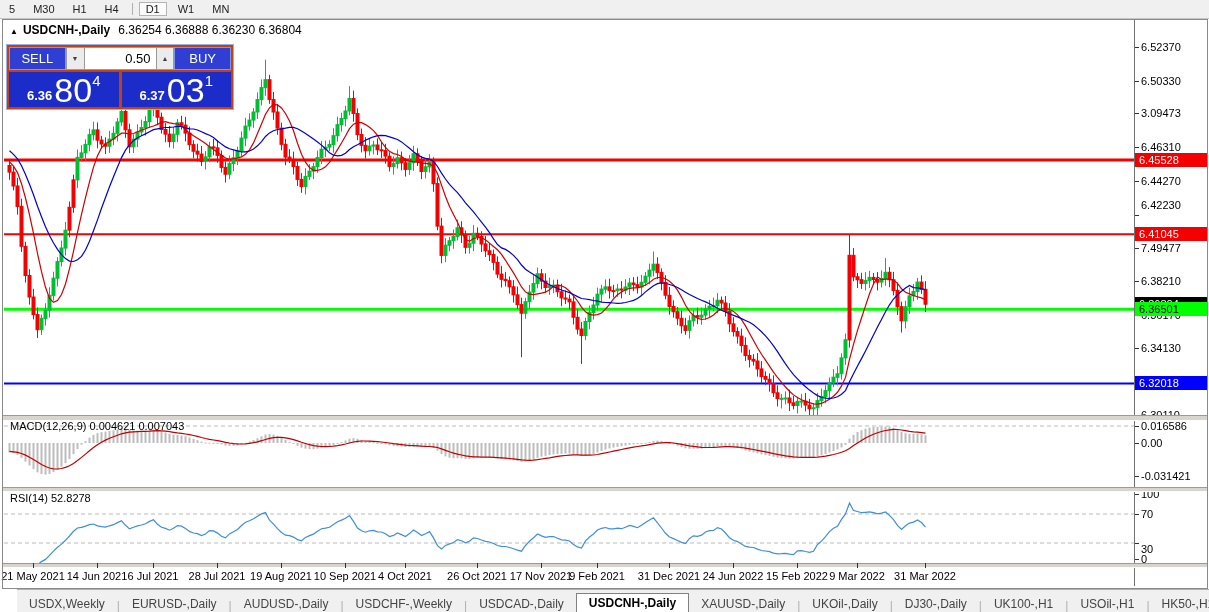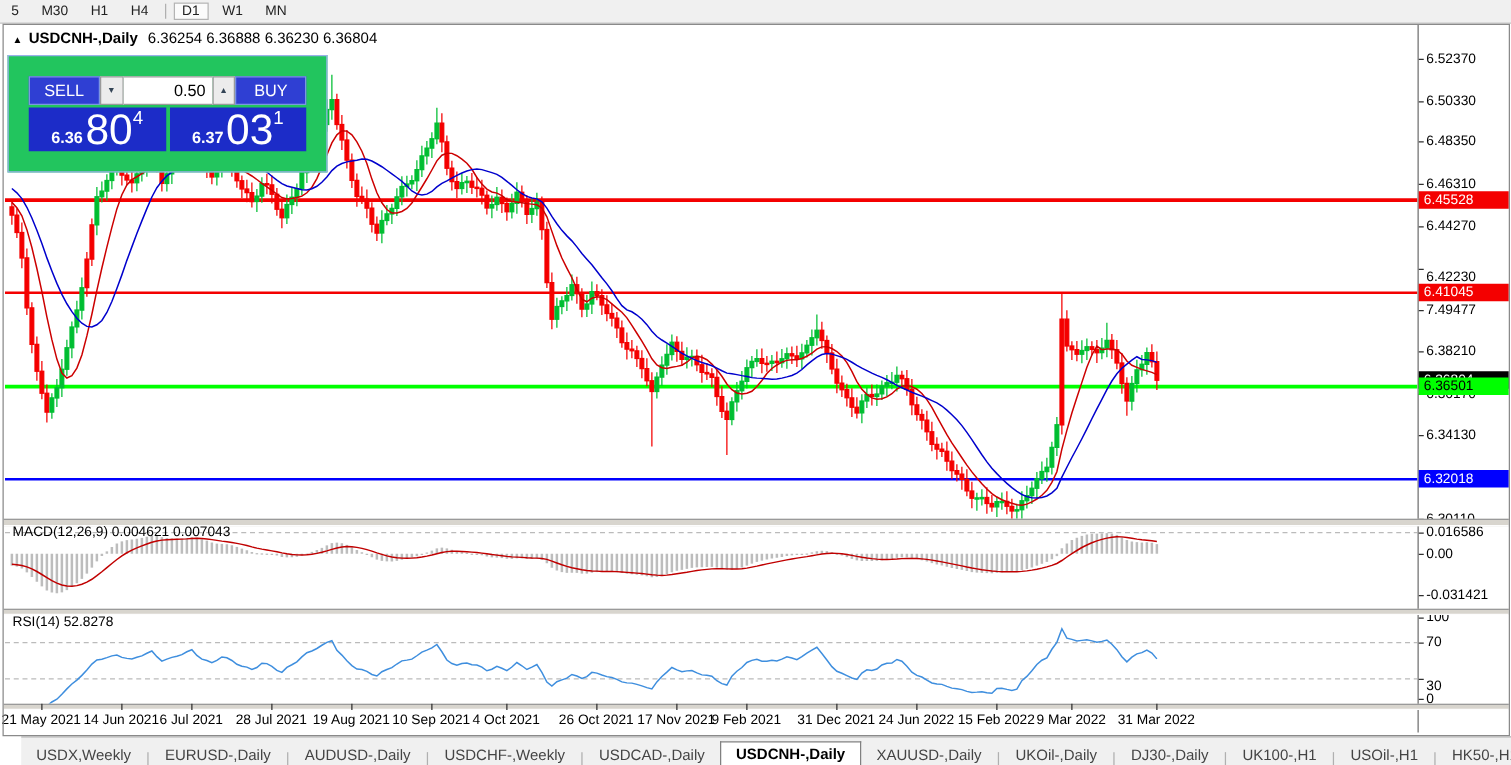--- a/index.html
+++ b/index.html
@@ -13,22 +13,22 @@
   .tb-div{width:1px;height:12px;background:#b0b0b0;margin:0 4px;}
   
   .win-border{position:absolute;left:2px;top:19px;width:1204px;height:568px;
               border:1px solid #8a8a8a;pointer-events:none;z-index:9;}
   
   .chart-title{position:absolute;left:10px;top:23px;z-index:6;white-space:nowrap;}
   .chart-title .arr{font-size:8px;margin-right:5px;}
   .chart-title .sym{font-weight:bold;font-size:12px;}
   .chart-title .ohlc{font-size:12px;margin-left:8px;margin-top:48px;}
   
-  .tp{position:absolute;left:6px;top:44px;width:222px;z-index:7;background:#22c55e;
-      border:1px solid #9ab0ea;padding:16px;}
+  .tp{position:absolute;left:6px;top:44px;width:222px;z-index:7;background:#c2410c;
+      border:1px solid #9ab0ea;padding:2px;}
   .tp-row1{display:flex;height:23px;}
   .tp-btn{background:#2f3fd3;border:1px solid #7c96e0;color:#fff;font-size:13px;
           width:55px;display:flex;align-items:center;justify-content:center;cursor:pointer;}
   .tp-spin{width:17px;background:#ececec;border:1px solid #9a9a9a;color:#345;
            font-size:7px;display:flex;align-items:center;justify-content:center;cursor:pointer;}
   .tp-vol{width:66px;border:1px solid #9a9a9a;border-left:none;border-right:none;
           background:#fff;color:#000;font-size:13px;text-align:right;padding:0 5px 0 0;}
   .tp-row2{display:flex;margin-top:2px;gap:3px;}
   .tp-quote{flex:1;background:#1c2cc8;color:#fff;height:35px;position:relative;
             display:flex;align-items:flex-end;justify-content:center;cursor:pointer;}
@@ -830,27 +830,27 @@
     <span>RSI(14)</span>
     <span>52.8278</span>
   </div>
 
   <div id="dyn">
       <div class="tick" style="top:47px"></div>
       <div class="tick-lbl" style="top:41px">6.52370</div>
       <div class="tick" style="top:81px"></div>
       <div class="tick-lbl" style="top:75px">6.50330</div>
       <div class="tick" style="top:113px"></div>
-      <div class="tick-lbl" style="top:107px">6.48350</div>
+      <div class="tick-lbl" style="top:107px">3.09473</div>
       <div class="tick" style="top:147px"></div>
       <div class="tick-lbl" style="top:141px">6.46310</div>
       <div class="tick" style="top:181px"></div>
       <div class="tick-lbl" style="top:175px">6.44270</div>
       <div class="tick" style="top:215px"></div>
-      <div class="tick-lbl" style="top:216px">6.42230</div>
+      <div class="tick-lbl" style="top:199px">6.42230</div>
       <div class="tick" style="top:248px"></div>
       <div class="tick-lbl" style="top:242px">7.49477</div>
       <div class="tick" style="top:281px"></div>
       <div class="tick-lbl" style="top:275px">6.38210</div>
       <div class="tick" style="top:315px"></div>
       <div class="tick-lbl" style="top:309px">6.36170</div>
       <div class="tick" style="top:348px"></div>
       <div class="tick-lbl" style="top:342px">6.34130</div>
       <div class="tick" style="top:415px"></div>
       <div class="tick-lbl" style="top:409px">6.30110</div>

